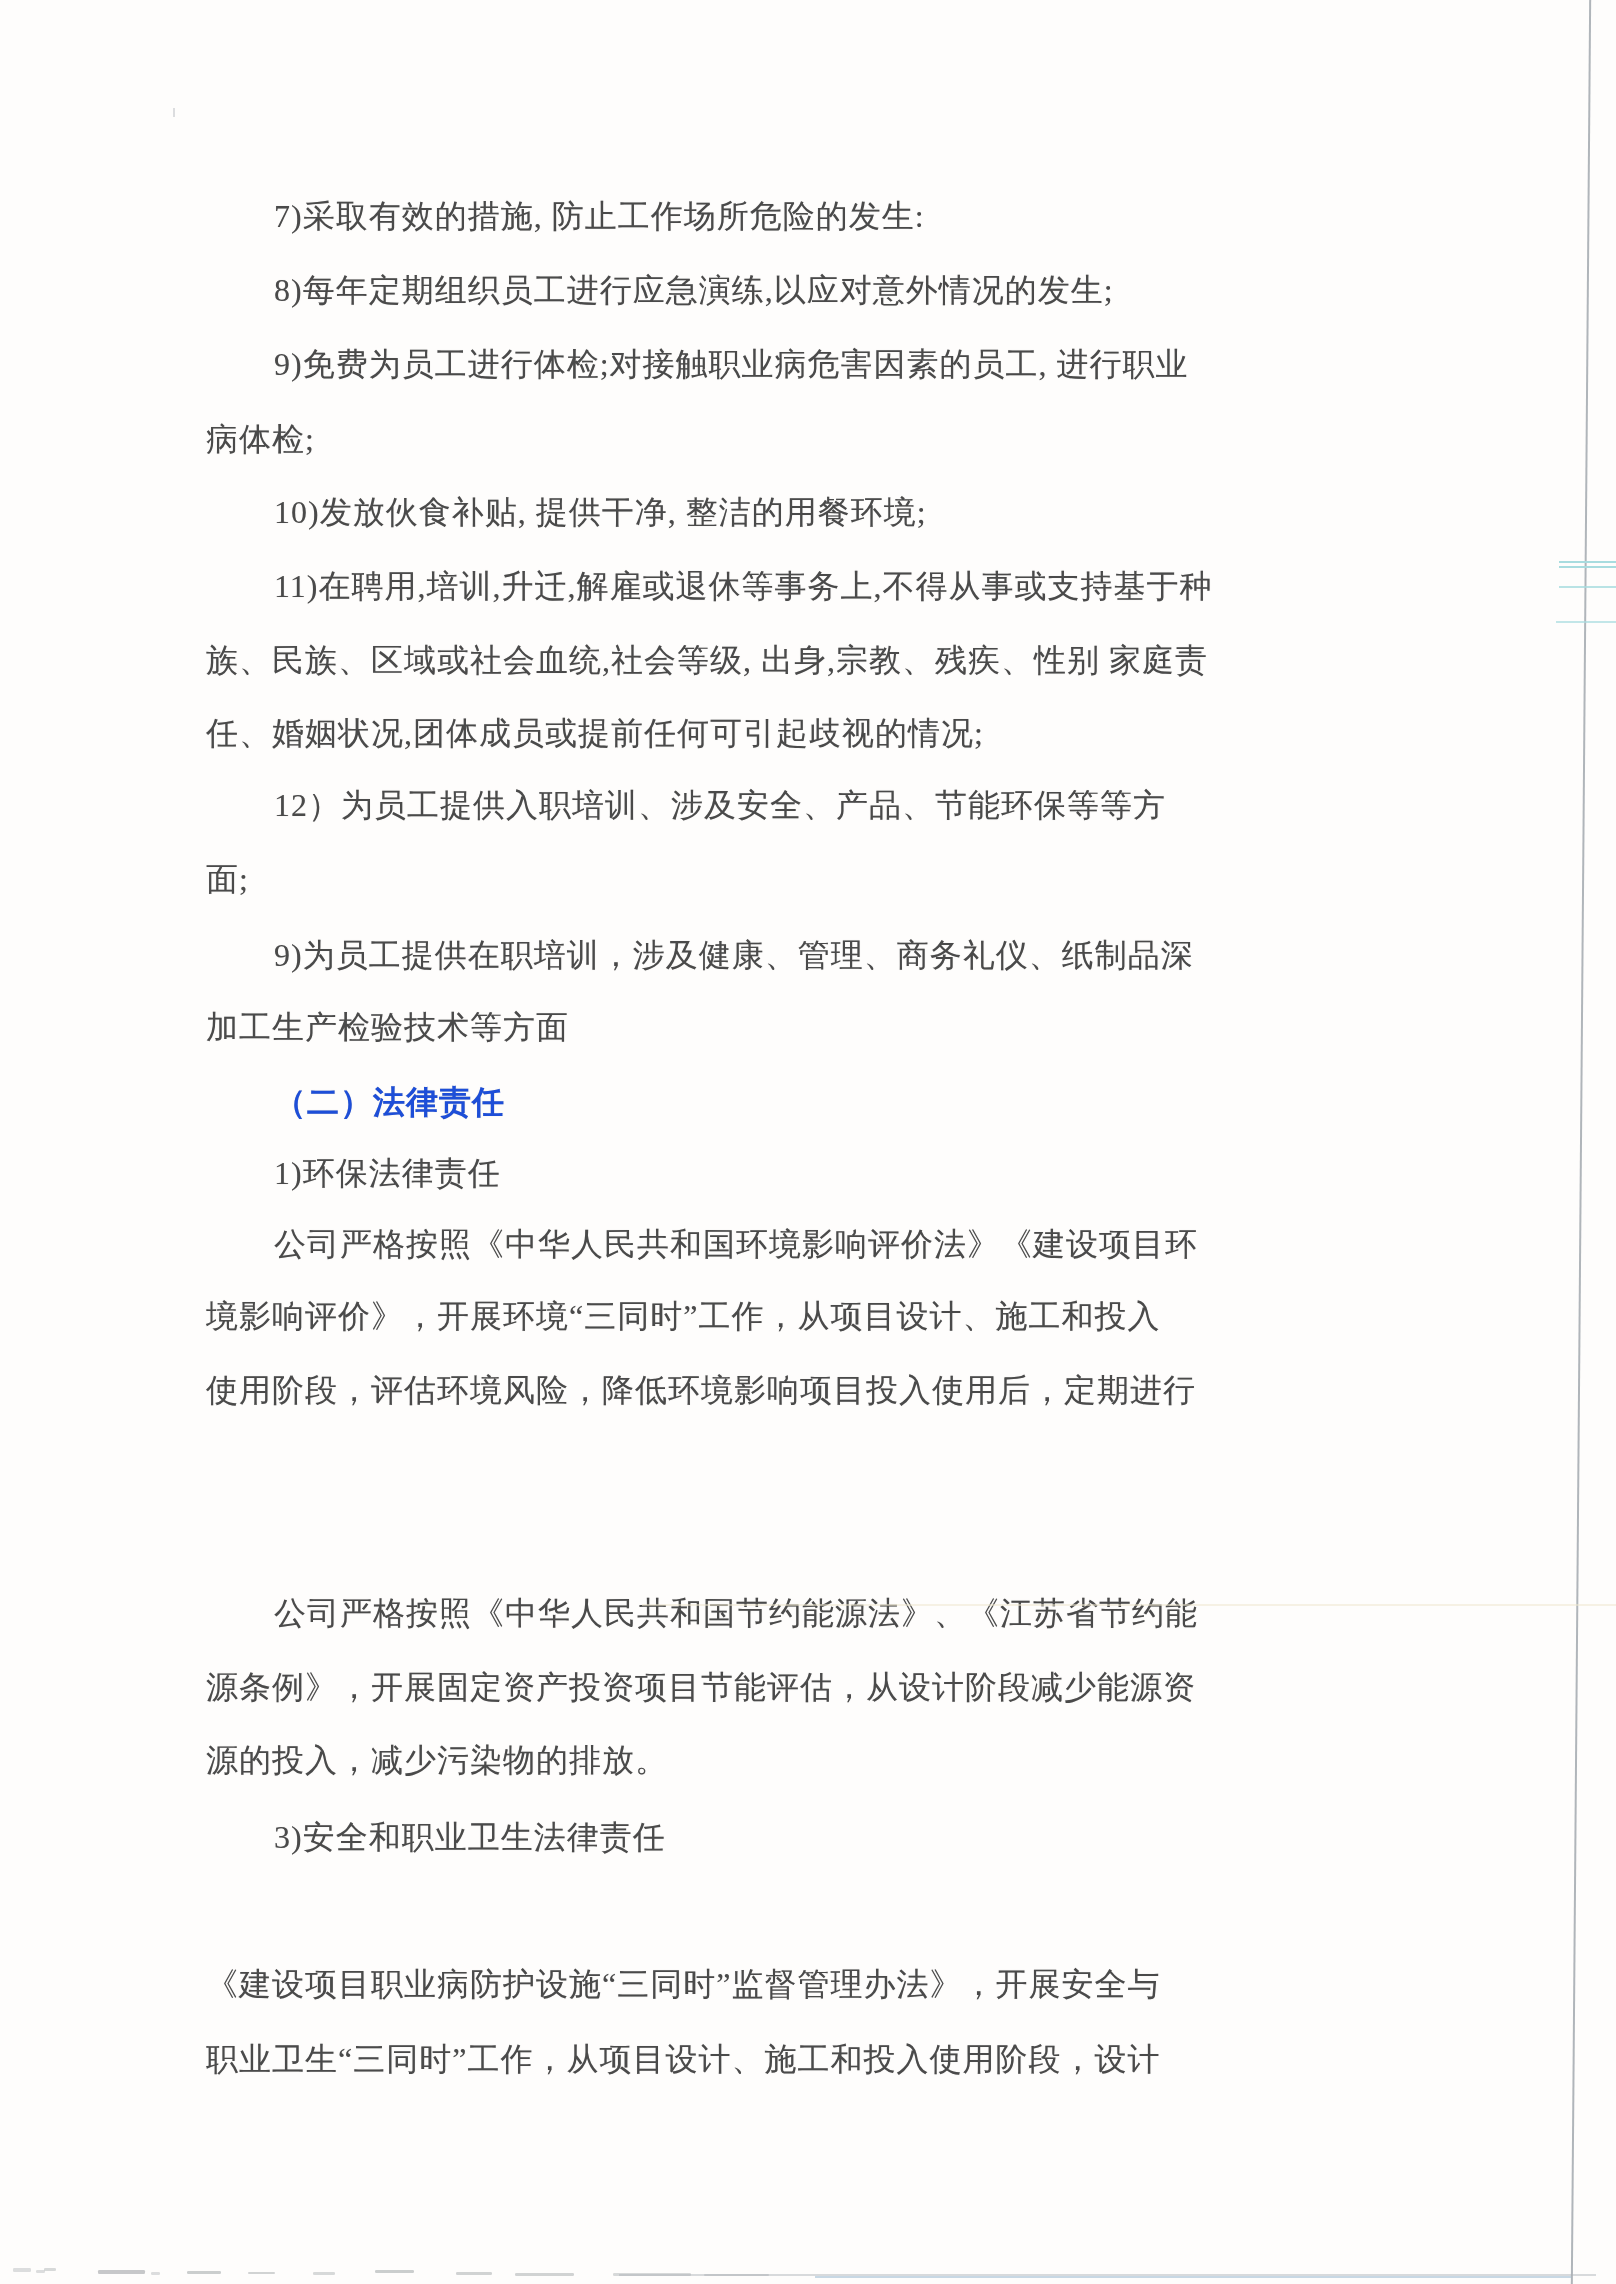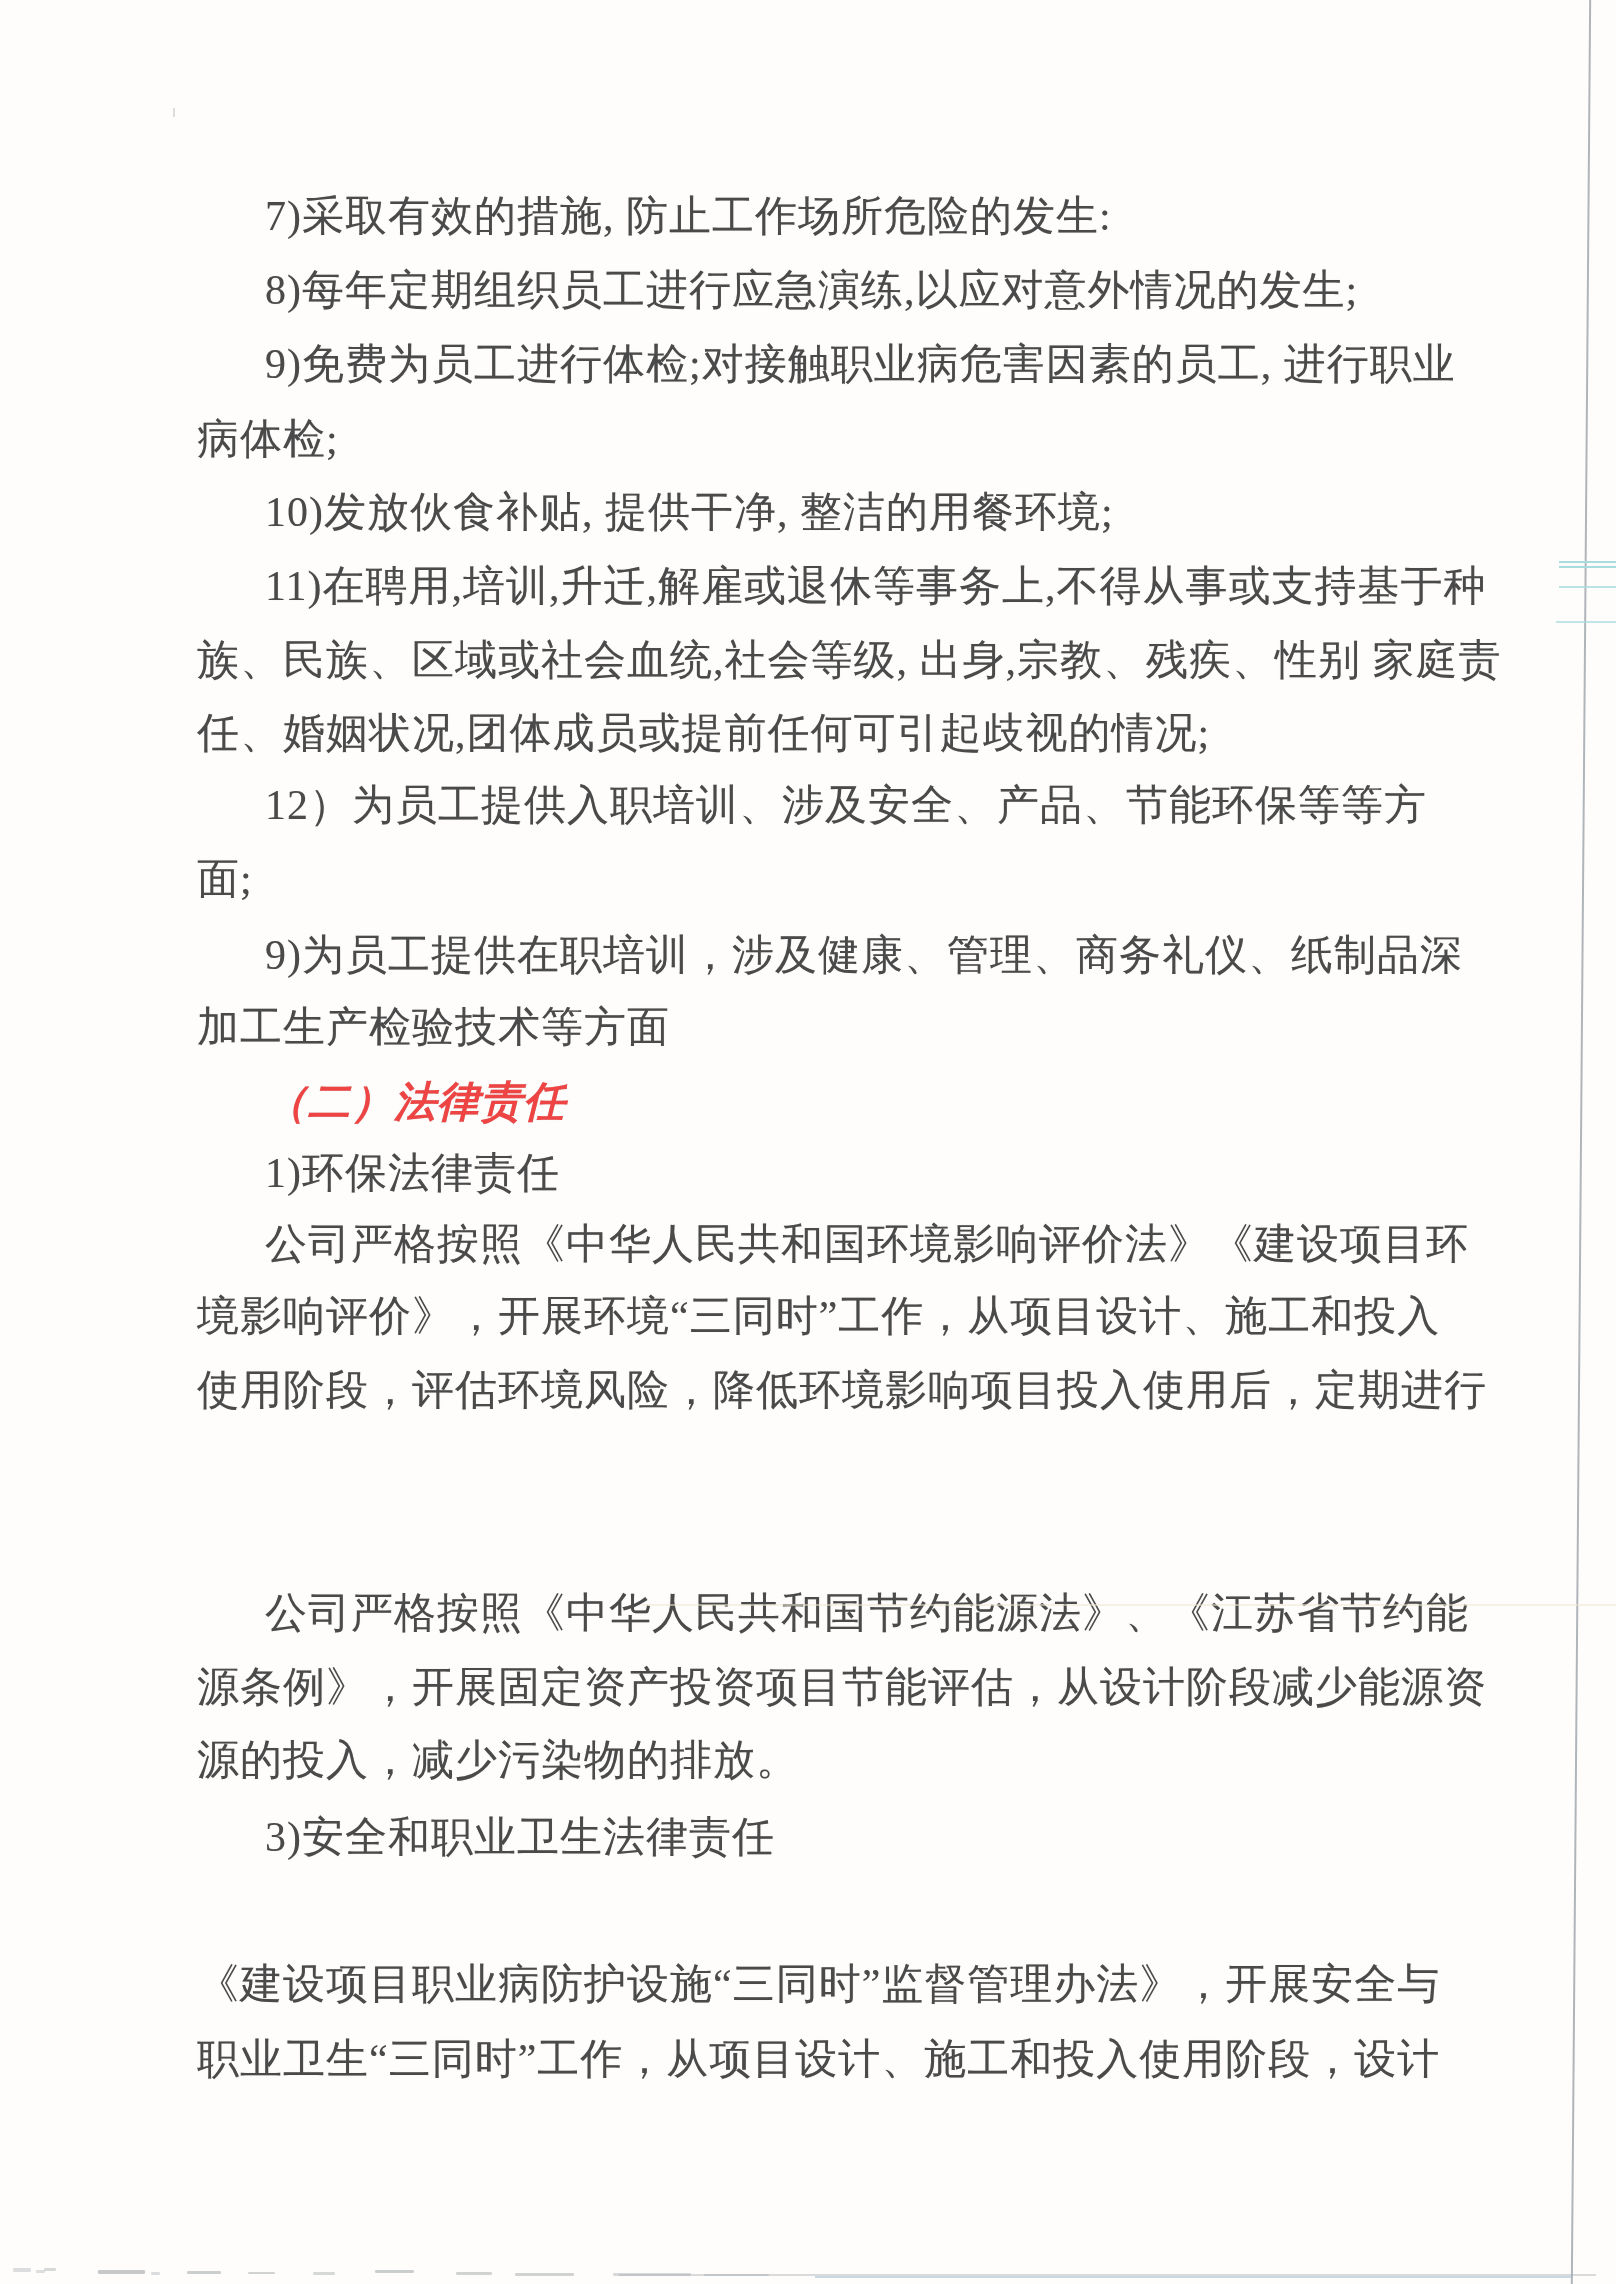--- a/index.html
+++ b/index.html
@@ -6,31 +6,31 @@
   .page {
     position: relative;
     width: 1616px;
     height: 2284px;
     background: #fefdfc;
     overflow: hidden;
     font-family: "Liberation Serif", serif;
   }
   .line {
     position: absolute;
-    left: 197px;
+    left: 206px;
     width: 1238px;
-    font-size: 42px;
+    font-size: 32px;
     line-height: 47px;
     letter-spacing: 1px;
     color: #4a4a4a;
     white-space: pre;
     text-shadow: 0 0 0.7px rgba(90,90,90,0.35);
   }
   .indent { padding-left: 68px; }
-  .bold { font-weight: bold; color: #ef4444; font-style: italic; }
+  .bold { font-weight: bold; color: #1d4ed8; }
 
   
   .scanline-v {
     position: absolute;
     left: 1580px;
     top: -2.6px;
     width: 2px;
     height: 2290px;
     background: #b0b5ba;
     transform: rotate(0.46deg);

